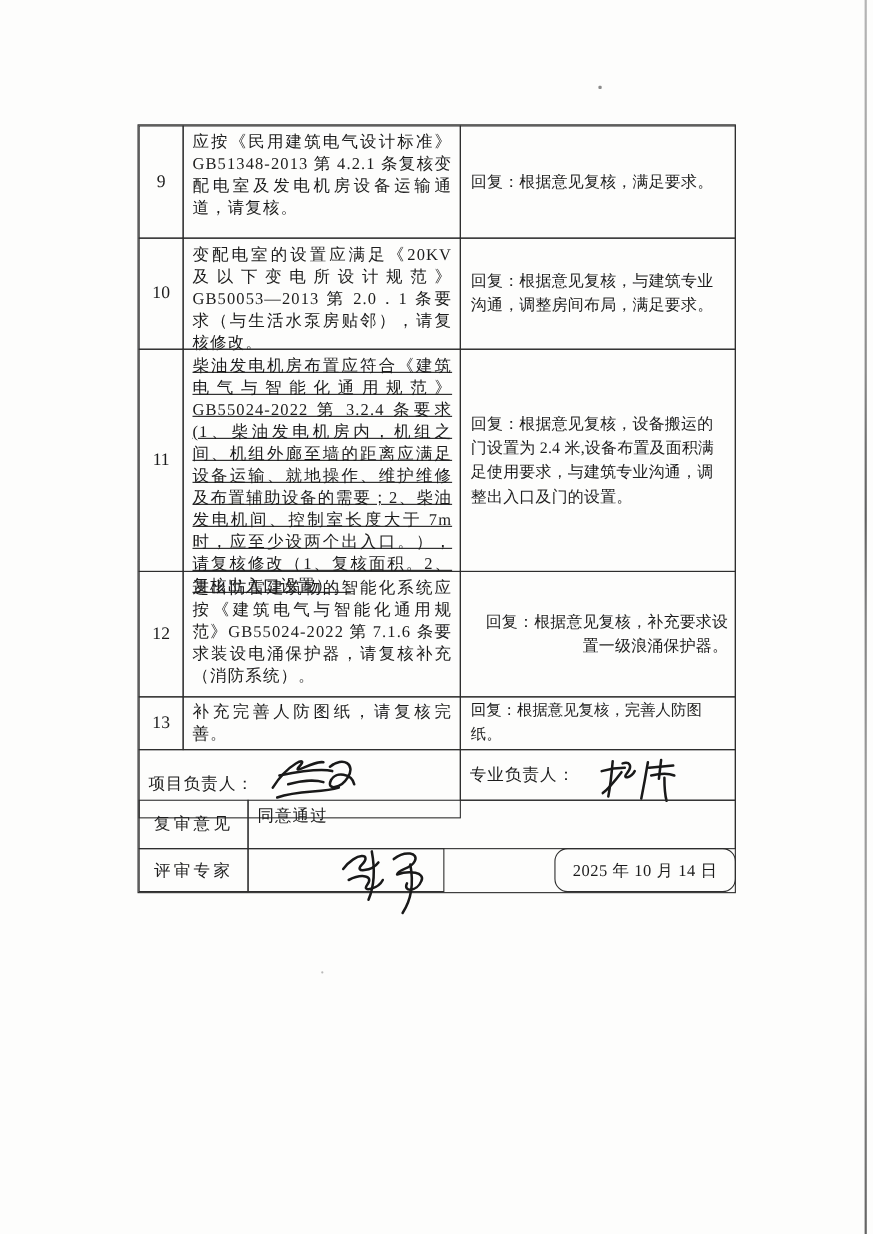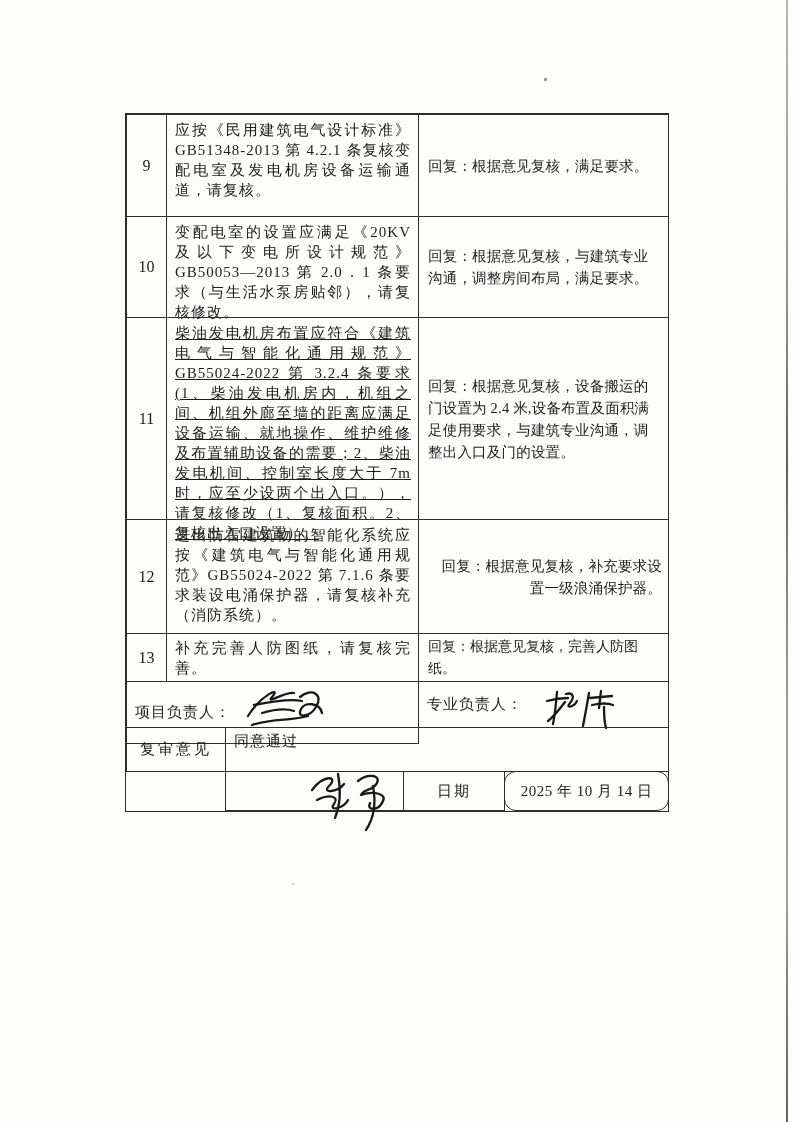--- a/index.html
+++ b/index.html
@@ -128,27 +128,27 @@
         <path d="M46 10 L68 8"></path>
         <path d="M57 3 L55 20"></path>
         <path d="M48 17 C57 15 64 15 69 17"></path>
         <path d="M60 19 C60 27 60 33 62 40"></path>
       </svg>
     </div>
 
     <div class="cell opinion-content" style="left:99px;top:613px;width:444px;height:45px;">同意通过</div>
     <div class="cell label-center" style="left:0;top:613px;width:100px;height:45px;">复审意见</div>
 
+    <div class="cell label-center" style="left:0;top:657px;width:100px;height:40px;">评审专家</div>
     <div class="cell" style="left:99px;top:657px;width:179px;height:40px;"></div>
     <div class="sig" style="left:178px;top:654px;width:88px;height:64px;">
       <svg width="88" height="64" viewBox="0 0 88 64">
         <path d="M8 22 C20 6 35 8 25 18 C17 26 34 24 40 16"></path>
         <path d="M13 32 C25 26 36 28 30 36 C24 44 40 40 44 32"></path>
         <path d="M34 6 C37 22 36 38 31 50"></path>
         <path d="M54 13 C64 5 77 7 73 15 C69 23 59 21 57 27 C68 23 83 25 79 33 C75 43 62 43 66 35"></path>
         <path d="M69 18 C72 34 70 50 62 62"></path>
       </svg>
     </div>
-    <div class="cell label-center" style="left:277px;top:657px;width:102px;height:40px;letter-spacing:2px;">日期</div>
     <div class="cell date-value" style="left:378px;top:657px;width:165px;height:40px;border-radius:12px;">2025 年 10 月 14 日</div>
 
   </div>
 </div>
 
 </body></html>

